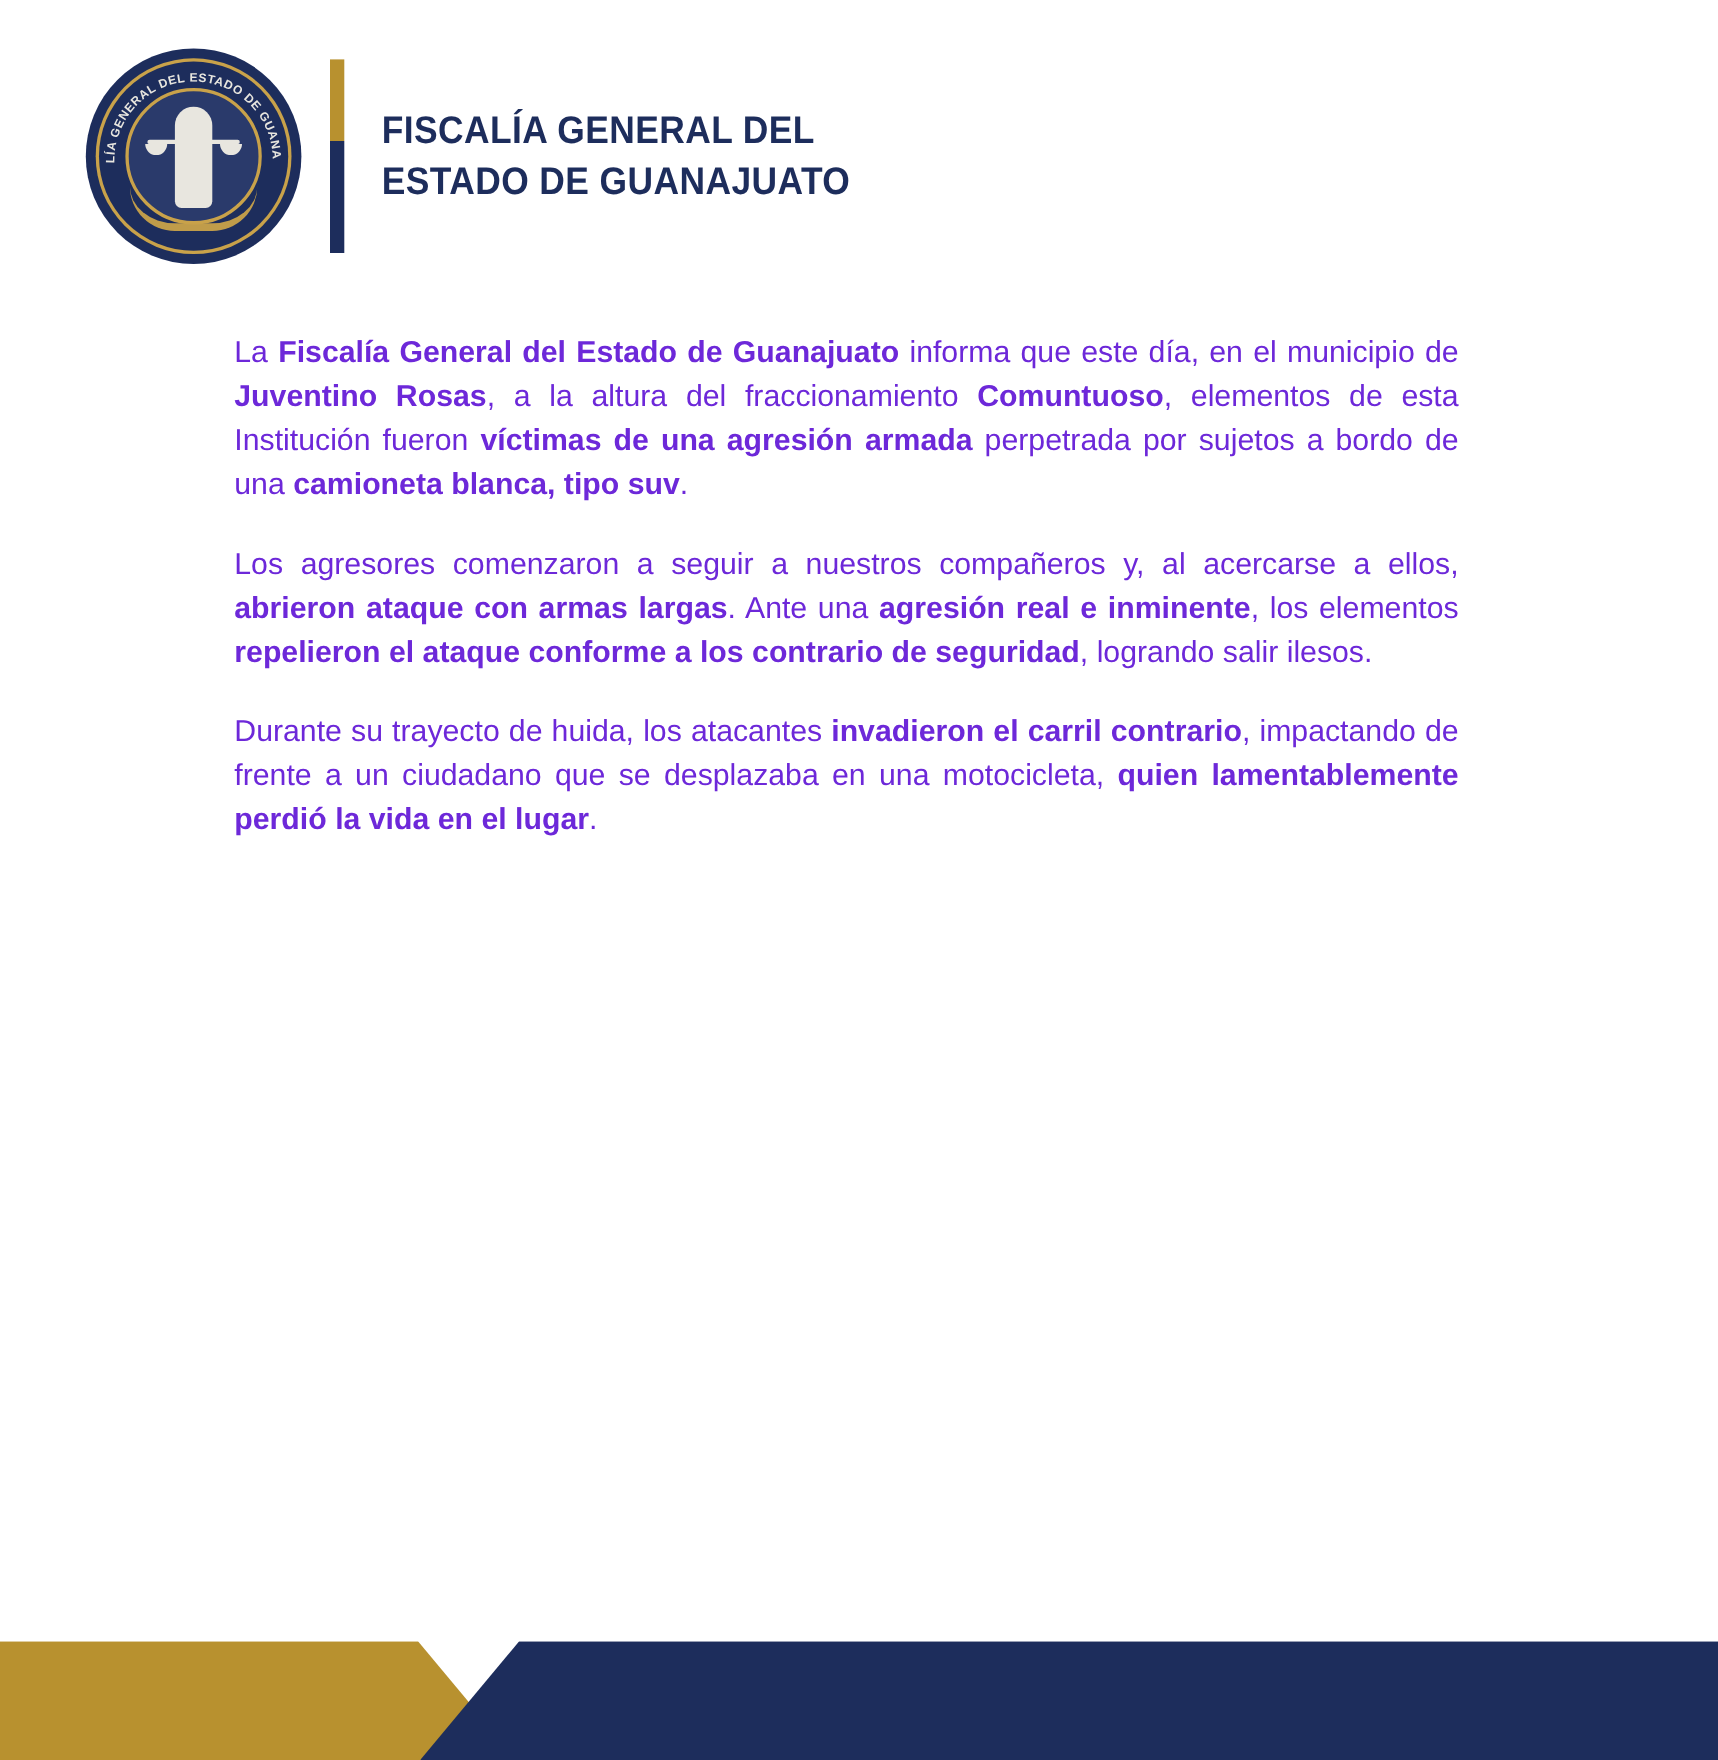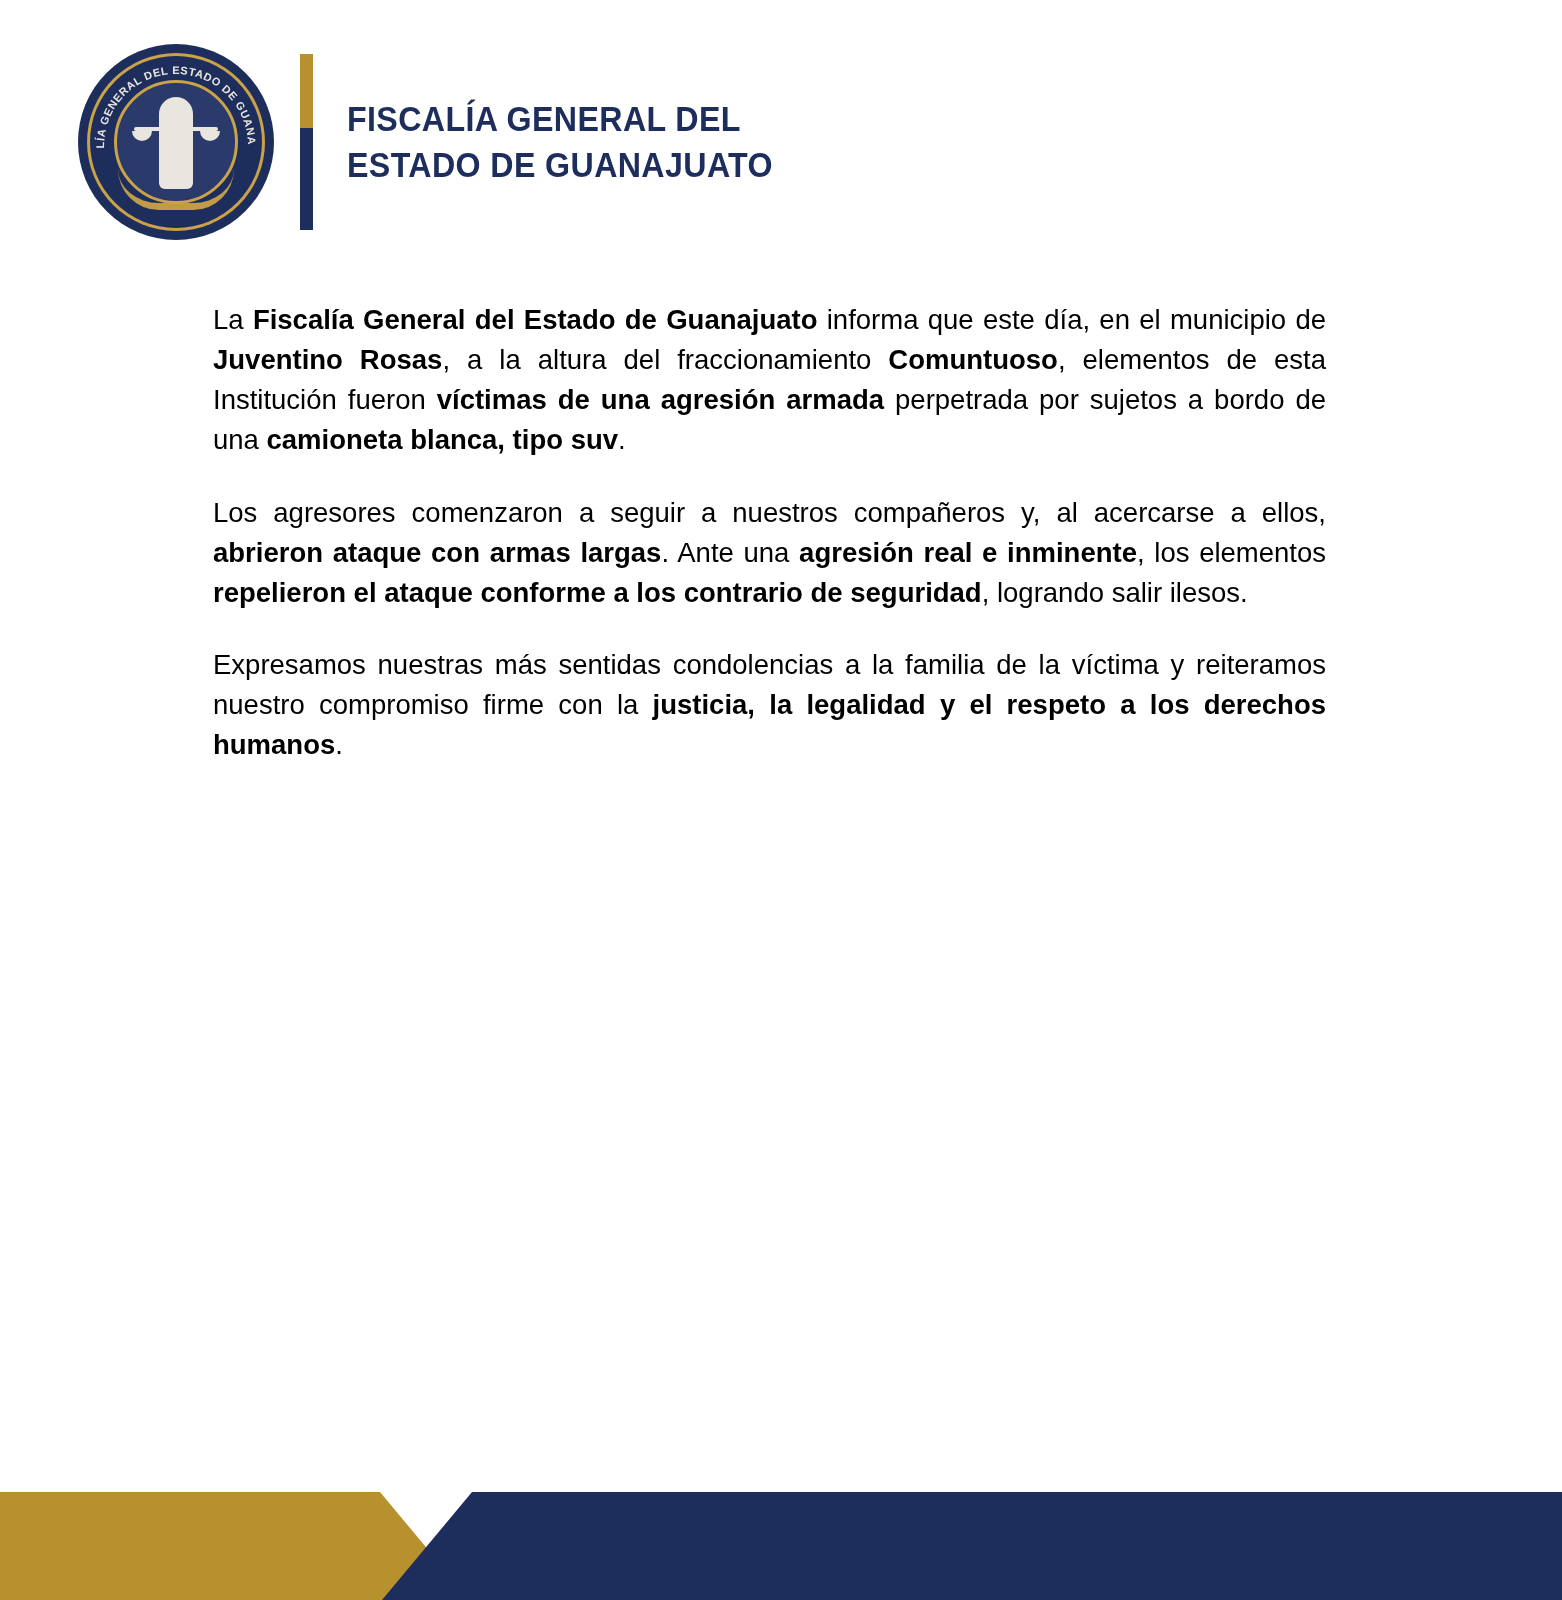--- a/index.html
+++ b/index.html
@@ -129,21 +129,21 @@
     transform-origin: left center;
     white-space: pre-line;
   }
 
   
   .content {
     position: absolute;
     top: 300px;
     left: 213px;
     width: 1113px;
-    color: #000000;
+    color: #6d28d9;
     font-size: 27.5px;
     line-height: 1.46;
     text-align: justify;
   }
   .content p {
     margin: 0 0 32px 0;
     text-align: justify;
     text-justify: inter-word;
   }
   .content p:last-child { margin-bottom: 0; }
@@ -206,21 +206,21 @@
     </div>
 
     <div class="divider-bar"></div>
 
     <div class="brand"><span>FISCALÍA GENERAL DEL</span><br><span>ESTADO DE GUANAJUATO</span></div>
   </div>
 
   <div class="content">
     <p>La <b>Fiscalía General del Estado de Guanajuato</b> informa que este día, en el municipio de <b>Juventino Rosas</b>, a la altura del fraccionamiento <b>Comuntuoso</b>, elementos de esta Institución fueron <b>víctimas de una agresión armada</b> perpetrada por sujetos a bordo de una <b>camioneta blanca, tipo suv</b>.</p>
     <p>Los agresores comenzaron a seguir a nuestros compañeros y, al acercarse a ellos, <b>abrieron ataque con armas largas</b>. Ante una <b>agresión real e inminente</b>, los elementos <b>repelieron el ataque conforme a los contrario de seguridad</b>, logrando salir ilesos.</p>
-    <p>Expresamos nuestras más sentidas condolencias a la familia de la víctima y reiteramos nuestro compromiso firme con la <b>justicia, la legalidad y el respeto a los derechos humanos</b>.</p>
+    <p>Durante su trayecto de huida, los atacantes <b>invadieron el carril contrario</b>, impactando de frente a un ciudadano que se desplazaba en una motocicleta, <b>quien lamentablemente perdió la vida en el lugar</b>.</p>
   </div>
 
   <div class="footer">
     <div class="gold"></div>
     <div class="navy"></div>
   </div>
 
 </div>
 
 </body></html>

